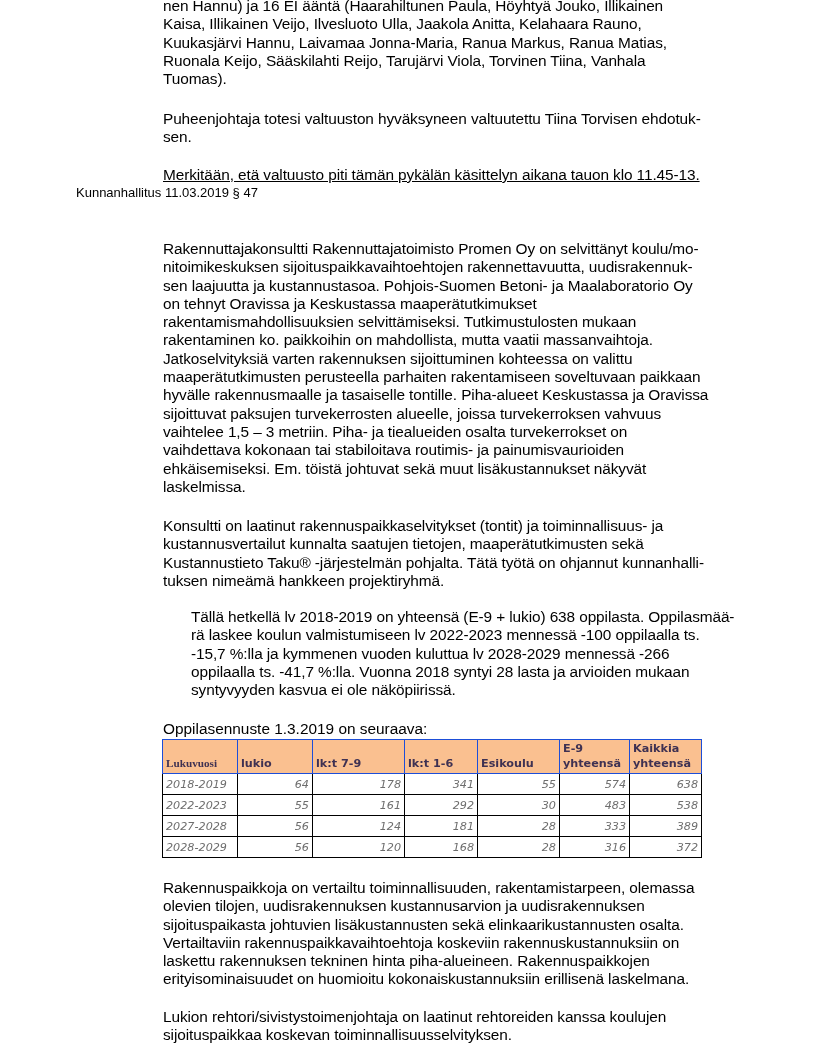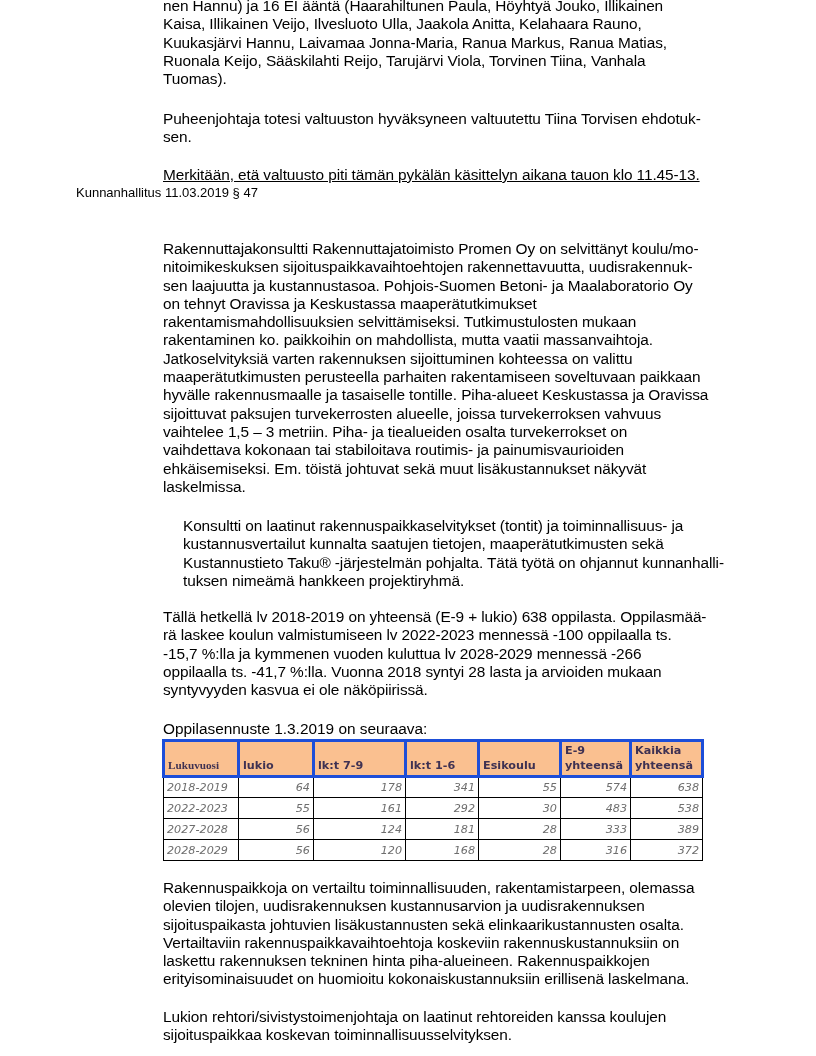--- a/index.html
+++ b/index.html
@@ -32,21 +32,21 @@
       border-collapse: collapse;
       font-family: "DejaVu Sans", sans-serif;
       font-size: 11.2px;
     }
     table.forecast th {
       background: #fac090;
       color: #3f3152;
       font-weight: bold;
       text-align: left;
       vertical-align: bottom;
-      border: 3px solid #1d4ed8;
+      border: 1px solid #1d4ed8;
       padding: 1px 3px 2px 3px;
       height: 34px;
       line-height: 15px;
       box-sizing: border-box;
     }
     table.forecast td {
       border: 1px solid #000;
       color: #6e6e6e;
       font-style: italic;
       text-align: right;
@@ -83,26 +83,26 @@
 rakentaminen ko. paikkoihin on mahdollista, mutta vaatii massanvaihtoja.
 Jatkoselvityksiä varten rakennuksen sijoittuminen kohteessa on valittu
 maaperätutkimusten perusteella parhaiten rakentamiseen soveltuvaan paikkaan
 hyvälle rakennusmaalle ja tasaiselle tontille. Piha-alueet Keskustassa ja Oravissa
 sijoittuvat paksujen turvekerrosten alueelle, joissa turvekerroksen vahvuus
 vaihtelee 1,5 – 3 metriin. Piha- ja tiealueiden osalta turvekerrokset on
 vaihdettava kokonaan tai stabiloitava routimis- ja painumisvaurioiden
 ehkäisemiseksi. Em. töistä johtuvat sekä muut lisäkustannukset näkyvät
 laskelmissa.</div>
 
-  <div class="para" style="top:517px;margin-left:20px;">Konsultti on laatinut rakennuspaikkaselvitykset (tontit) ja toiminnallisuus- ja
+  <div class="para" style="top:517px;">Konsultti on laatinut rakennuspaikkaselvitykset (tontit) ja toiminnallisuus- ja
 kustannusvertailut kunnalta saatujen tietojen, maaperätutkimusten sekä
 Kustannustieto Taku® -järjestelmän pohjalta. Tätä työtä on ohjannut kunnanhalli-
 tuksen nimeämä hankkeen projektiryhmä.</div>
 
-  <div class="para" style="top:608px;">Tällä hetkellä lv 2018-2019 on yhteensä (E-9 + lukio) 638 oppilasta. Oppilasmää-
+  <div class="para" style="top:608px;margin-left:28px;">Tällä hetkellä lv 2018-2019 on yhteensä (E-9 + lukio) 638 oppilasta. Oppilasmää-
 rä laskee koulun valmistumiseen lv 2022-2023 mennessä -100 oppilaalla ts.
 -15,7 %:lla ja kymmenen vuoden kuluttua lv 2028-2029 mennessä -266
 oppilaalla ts. -41,7 %:lla. Vuonna 2018 syntyi 28 lasta ja arvioiden mukaan
 syntyvyyden kasvua ei ole näköpiirissä.</div>
 
   <div class="tbl-caption">Oppilasennuste 1.3.2019 on seuraava:</div>
 
   <table class="forecast">
     <thead>
       <tr>

